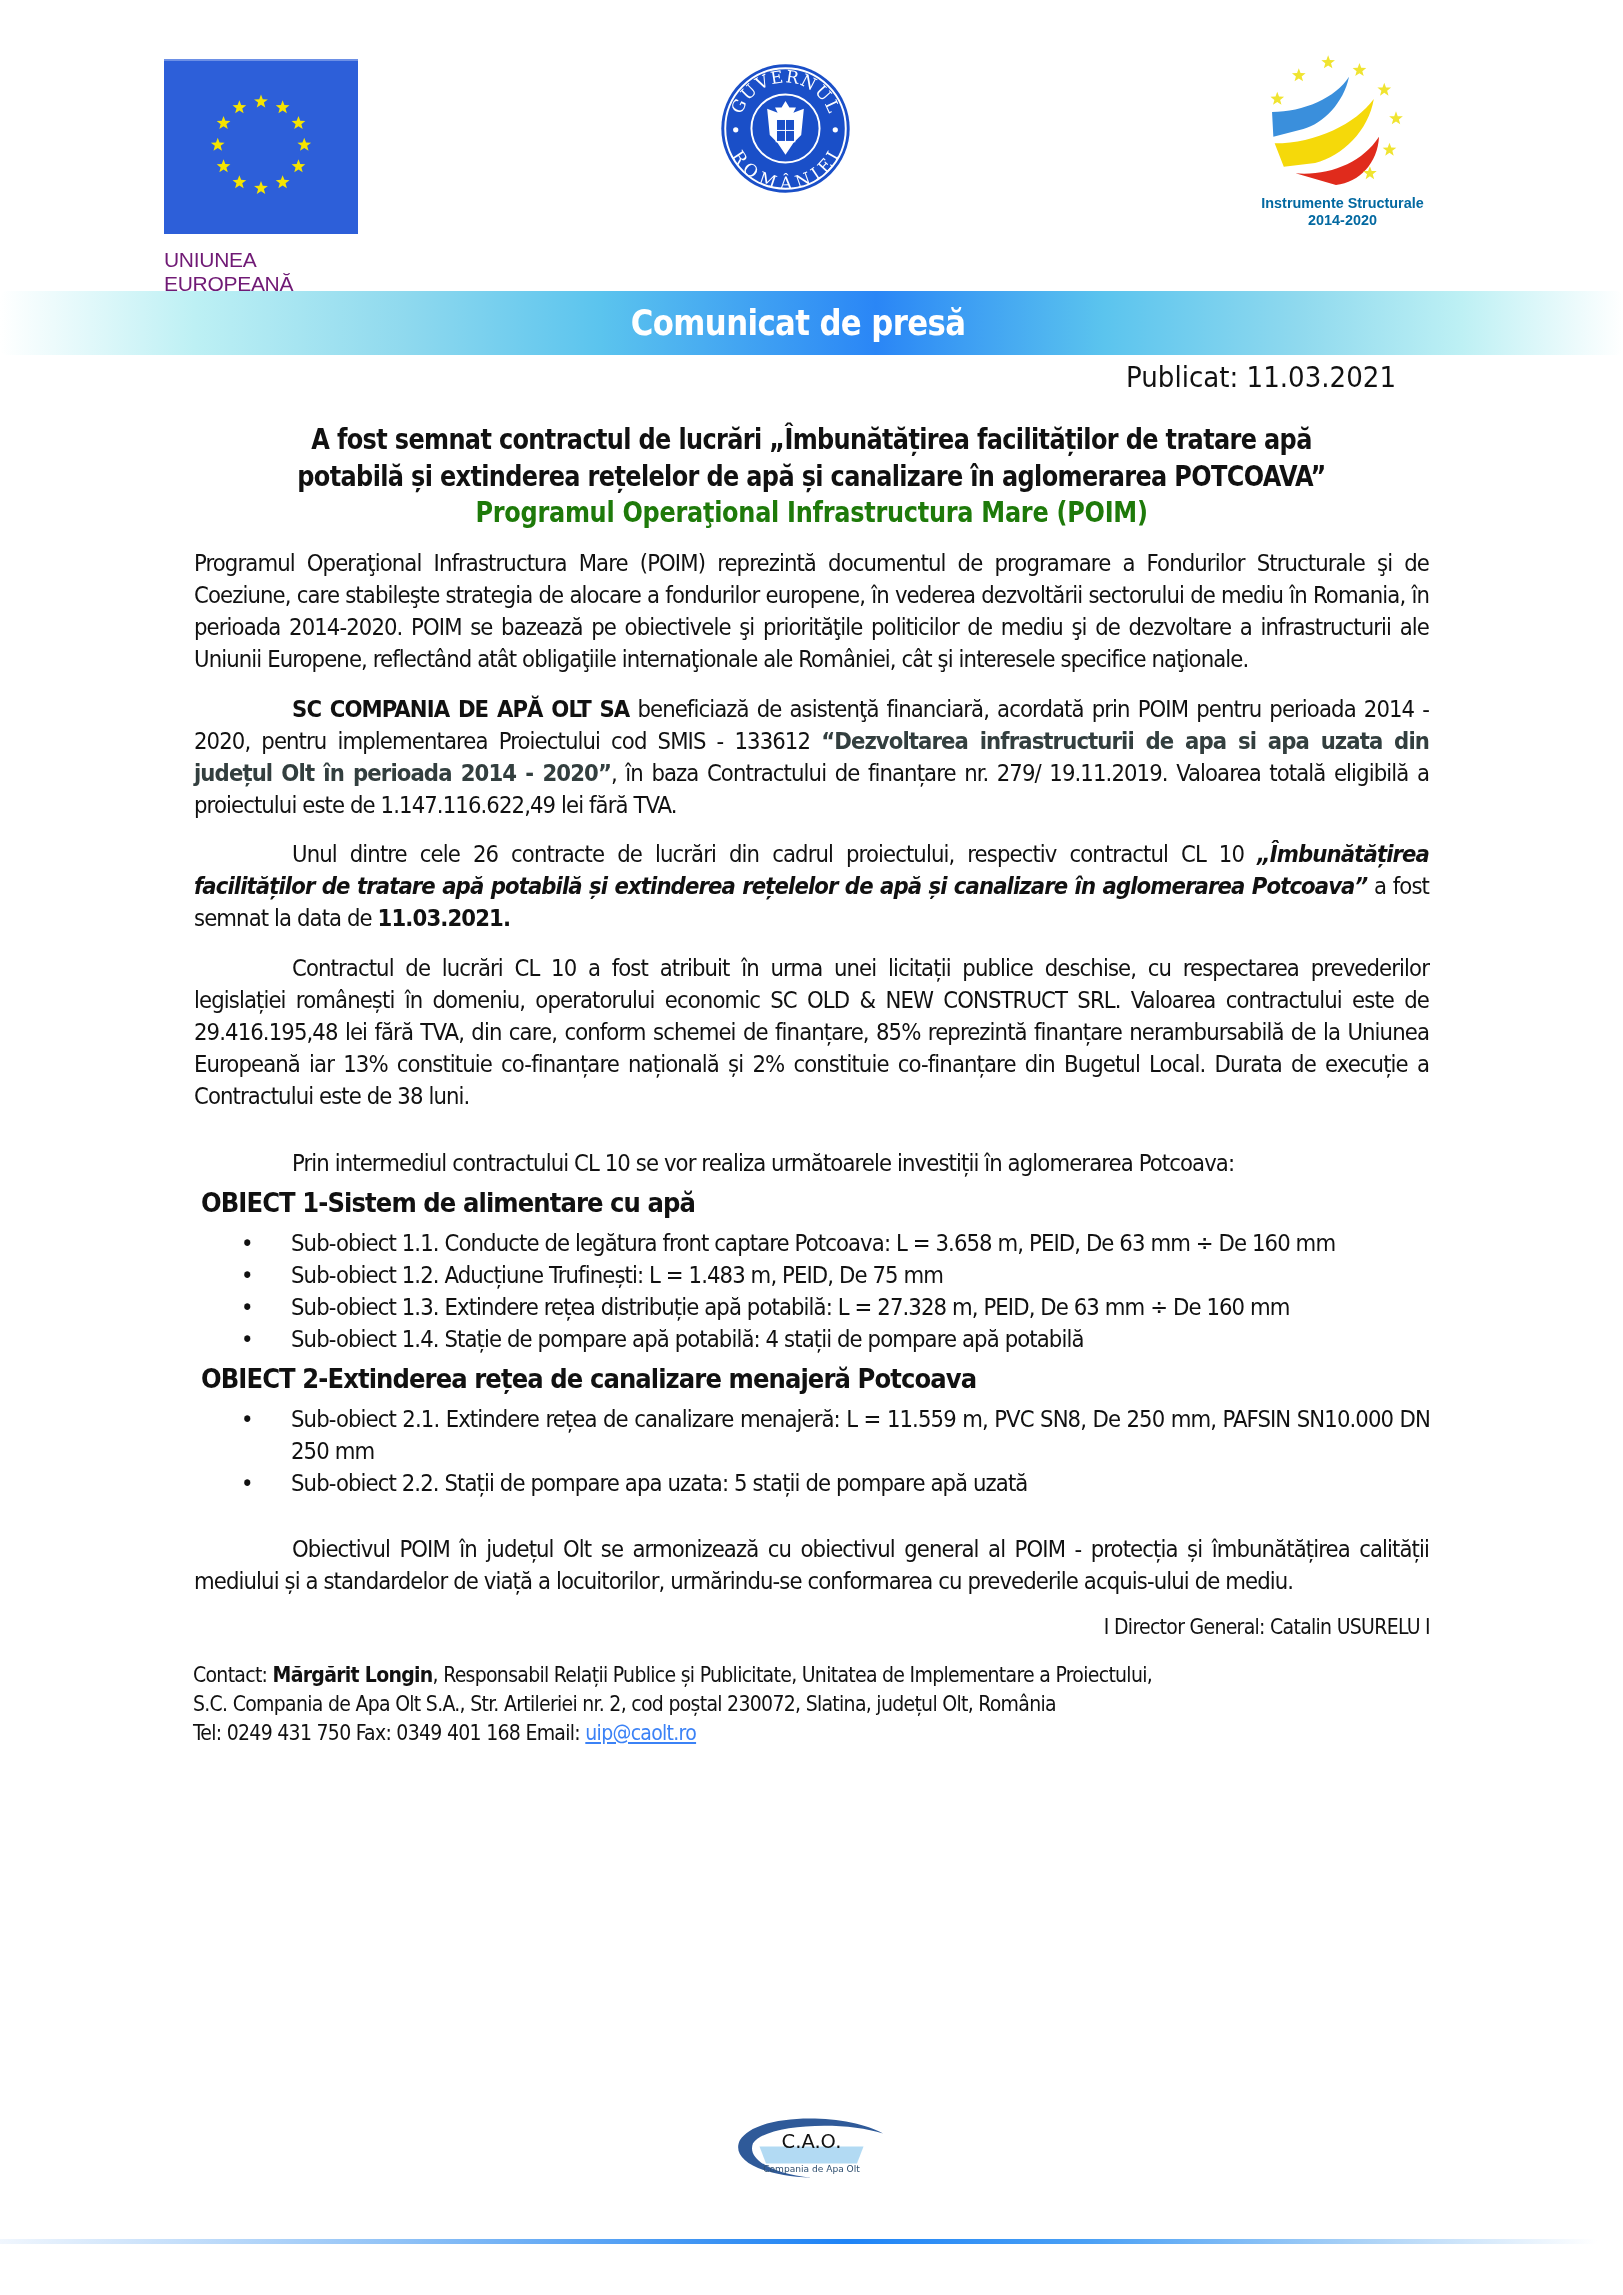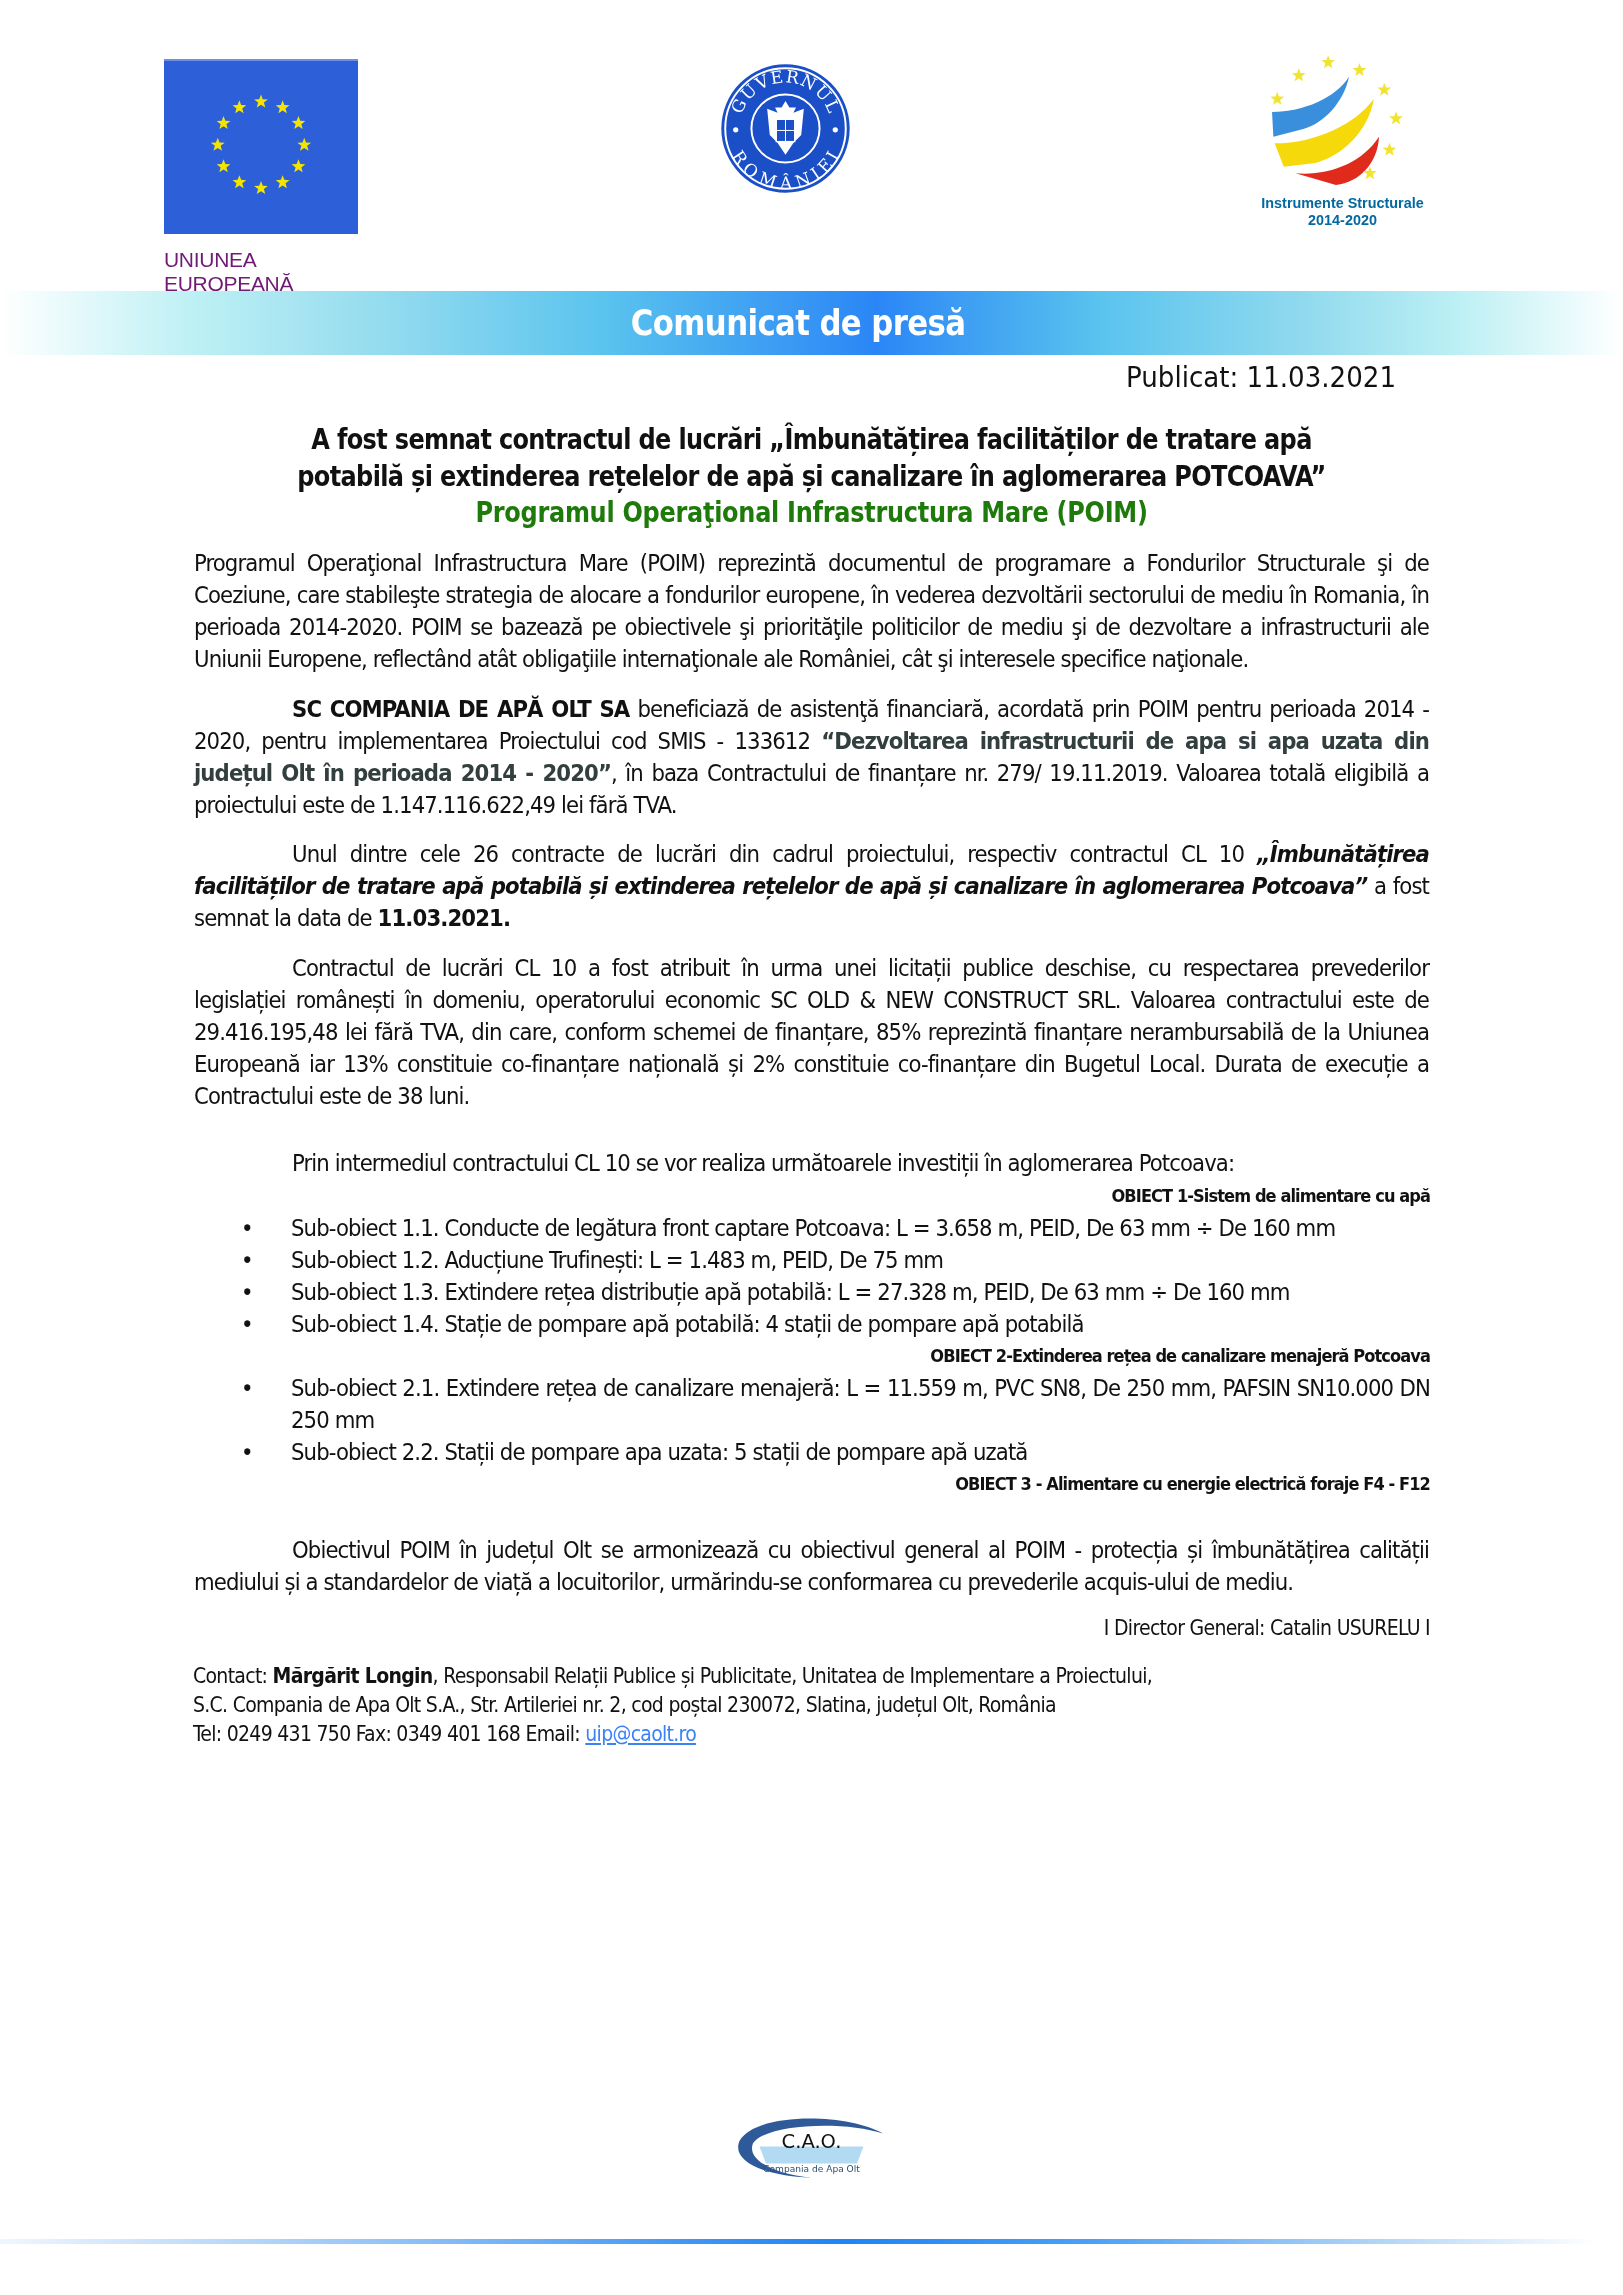--- a/index.html
+++ b/index.html
@@ -41,21 +41,21 @@
 
   .para { font-size: 23.6px; line-height: 32px; margin: 1px; text-align: justify;
           letter-spacing: -0.9px; word-spacing: 0px; }
   .para.indent { text-indent: 98px; }
   .gap { height: 33px; }
   .gap-sm { height: 15.7px; }
   .dark-hl { color: #333f3f; font-weight: bold; }
   .b { font-weight: bold; }
   .bi { font-weight: bold; font-style: italic; }
 
-  .obj-head { font-size: 18px; line-height: 32px; font-weight: bold; margin: 0; letter-spacing: -0.9px; text-align: right; }
+  .obj-head { font-size: 27px; line-height: 32px; font-weight: bold; margin: 8px; letter-spacing: -0.9px; }
   ul.subs { margin: 0; padding: 0 0 0 98px; list-style: none; }
   ul.subs li { position: relative; font-size: 23.6px; line-height: 32px; letter-spacing: -0.9px;
                text-align: justify; }
   ul.subs li .bullet { position: absolute; left: -50px; top: 0; }
 
   .director { text-align: right; font-size: 21px; line-height: 29px; margin: 15.7px 0 0 0; letter-spacing: -0.7px; }
   .contact { font-size: 21px; line-height: 29px; margin: 19.6px 0 0 0; letter-spacing: -0.7px; }
   .contact a { color: #3b82f6; text-decoration: underline; }
 
   
@@ -163,21 +163,20 @@
       <li><span class="bullet">•</span><span>Sub-obiect 1.1. Conducte de legătura front captare Potcoava:  L = 3.658 m, PEID, De 63 mm ÷ De 160 mm</span></li>
       <li><span class="bullet">•</span><span>Sub-obiect 1.2. Aducțiune Trufinești: L = 1.483 m, PEID, De 75 mm</span></li>
       <li><span class="bullet">•</span><span>Sub-obiect 1.3. Extindere rețea distribuție apă potabilă: L = 27.328 m, PEID, De 63 mm ÷ De 160 mm</span></li>
       <li><span class="bullet">•</span><span>Sub-obiect 1.4. Stație de pompare apă potabilă: 4 stații de pompare apă potabilă</span></li>
     </ul>
     <p class="obj-head">OBIECT 2-Extinderea rețea de canalizare menajeră Potcoava</p>
     <ul class="subs">
       <li><span class="bullet">•</span><span>Sub-obiect 2.1. Extindere rețea de canalizare menajeră: L = 11.559 m, PVC SN8, De 250 mm, PAFSIN SN10.000 DN 250 mm</span></li>
       <li><span class="bullet">•</span><span>Sub-obiect 2.2. Stații de pompare apa uzata: 5 stații de pompare apă uzată</span></li>
     </ul>
-    <p class="obj-head">OBIECT 3 - Alimentare cu energie electrică foraje F4 - F12</p>
   </div>
   <div class="gap"></div>
 
   <p class="para indent">Obiectivul POIM în județul Olt se armonizează cu obiectivul general al POIM - protecția și îmbunătățirea calității mediului și a standardelor de viață a locuitorilor, urmărindu-se conformarea cu prevederile acquis-ului de mediu.</p>
 
   <p class="director">I Director General: Catalin USURELU I</p>
 
   <div class="contact">
     <div><span>Contact: </span><span class="b">Mărgărit Longin</span><span>, Responsabil Relații Publice și Publicitate, Unitatea de Implementare a Proiectului,</span></div>
     <div>S.C. Compania de Apa Olt S.A., Str. Artileriei nr. 2, cod poștal 230072, Slatina, județul Olt, România</div>

